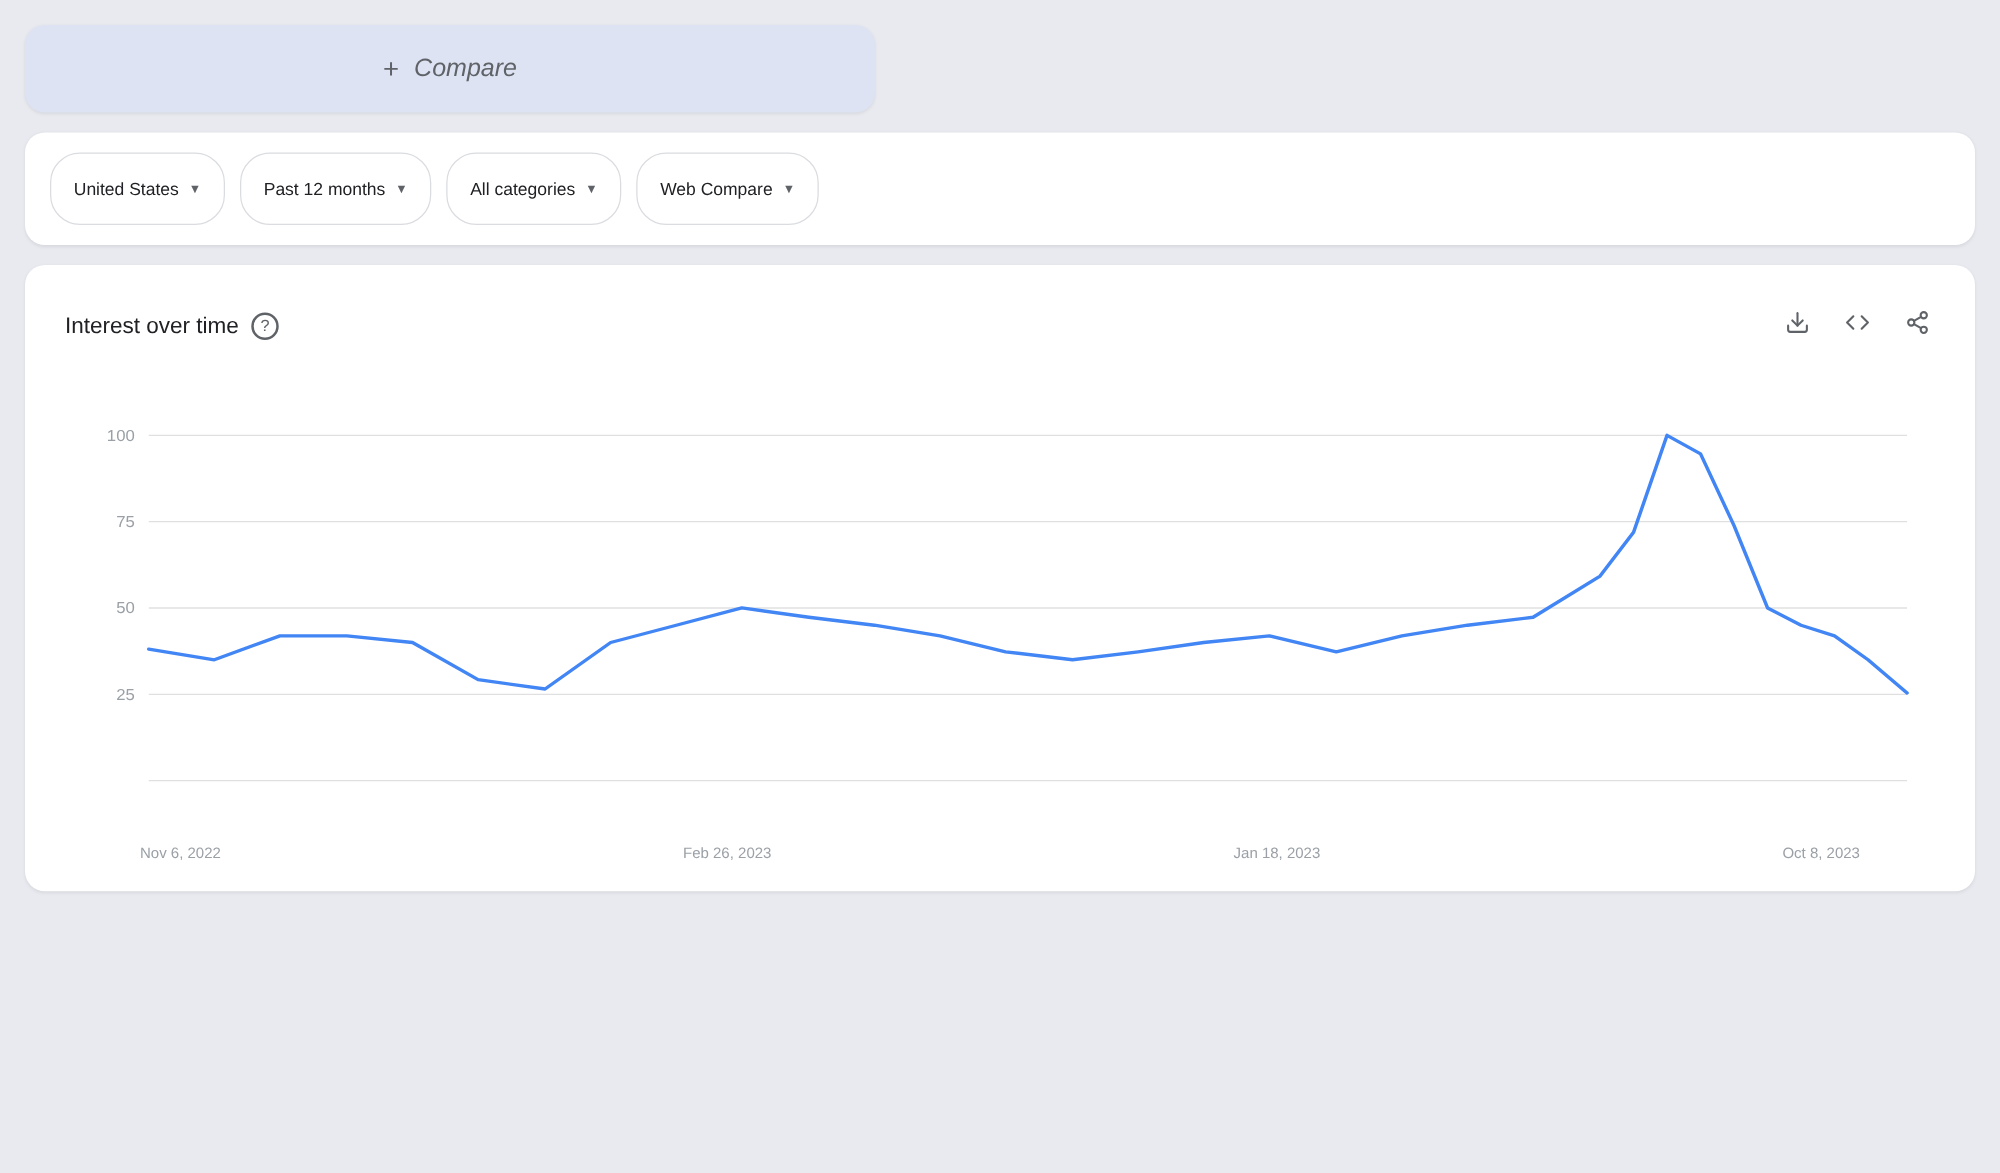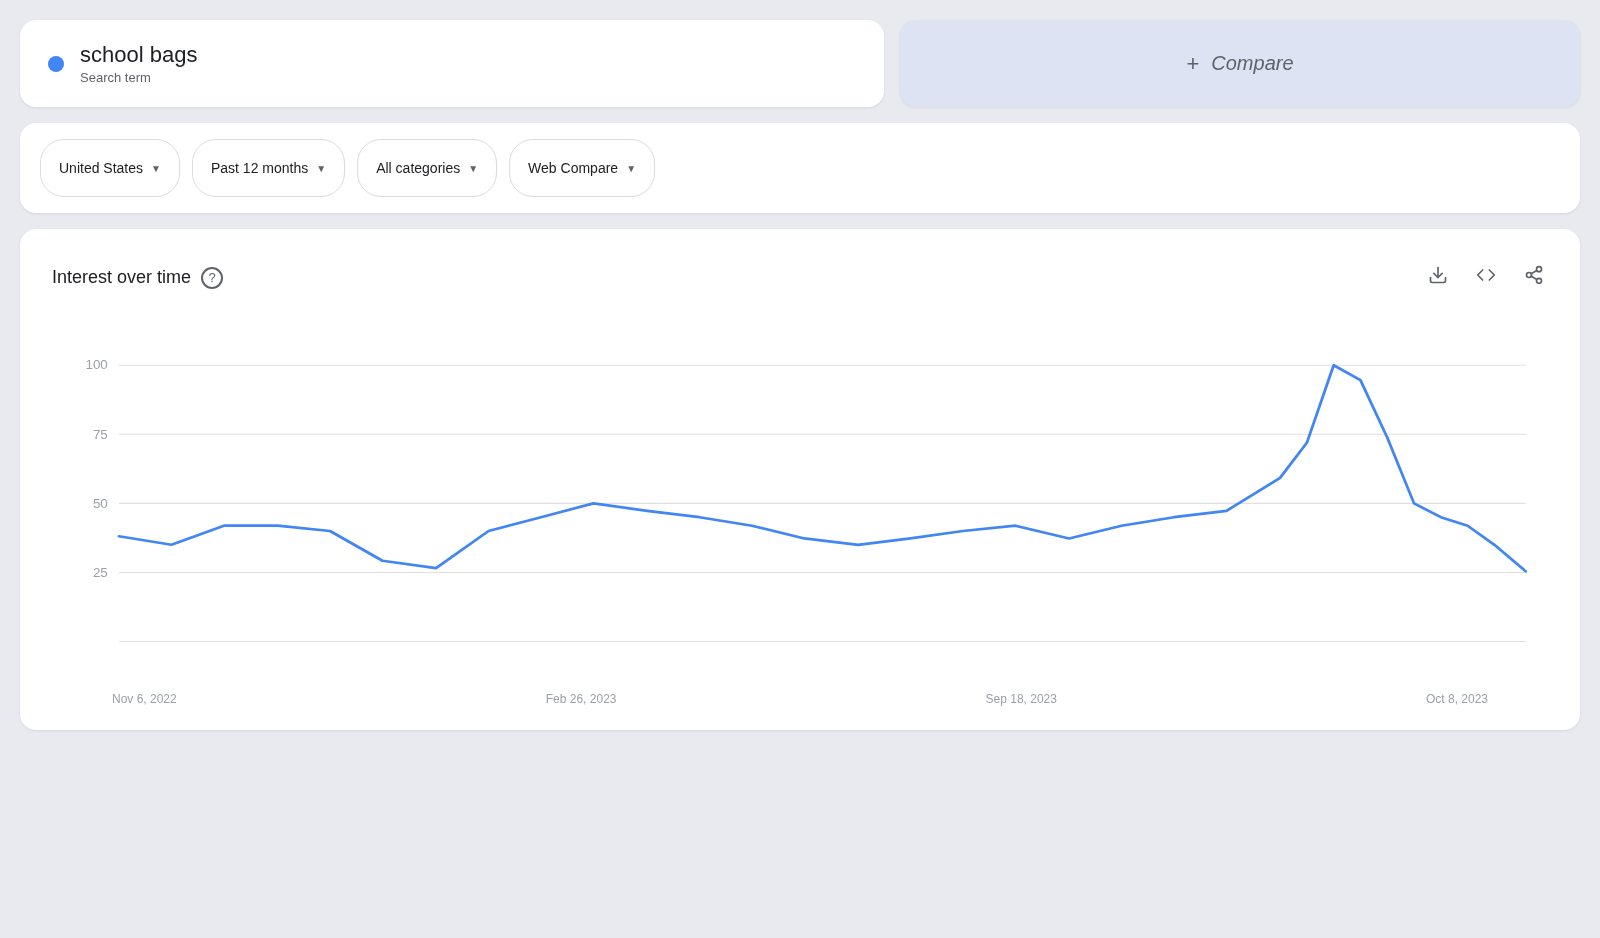--- a/index.html
+++ b/index.html
@@ -154,27 +154,20 @@
     }
     .x-label {
       font-size: 12px;
       color: #9aa0a6;
     }
   </style>
 </head>
 <body>
 
 <div class="top-row">
-  <div class="search-card">
-    <div class="search-dot"></div>
-    <div class="search-info">
-      <div class="search-term">school bags</div>
-      <div class="search-type">Search term</div>
-    </div>
-  </div>
   <div class="compare-card">
     <span class="compare-plus">+</span>
     <span class="compare-label">Compare</span>
   </div>
 </div>
 
 <div class="filter-row">
   <button class="filter-btn">
     <span>United States</span>
     <span class="chevron">▼</span>
@@ -275,16 +268,16 @@
           1268,171
           1292,189
           1320,214
         "></polyline>
     </svg>
   </div>
 
   <div class="x-axis-labels">
     <span class="x-label">Nov 6, 2022</span>
     <span class="x-label">Feb 26, 2023</span>
-    <span class="x-label">Sep 18, 2023</span>
+    <span class="x-label">Jan 18, 2023</span>
     <span class="x-label">Oct 8, 2023</span>
   </div>
 </div>
 
 </body></html>

